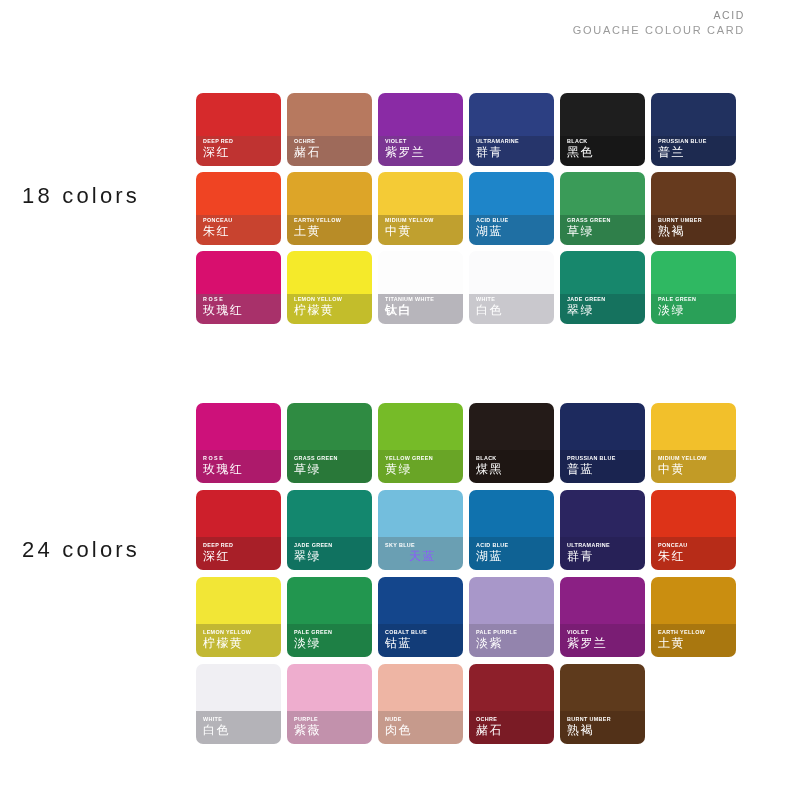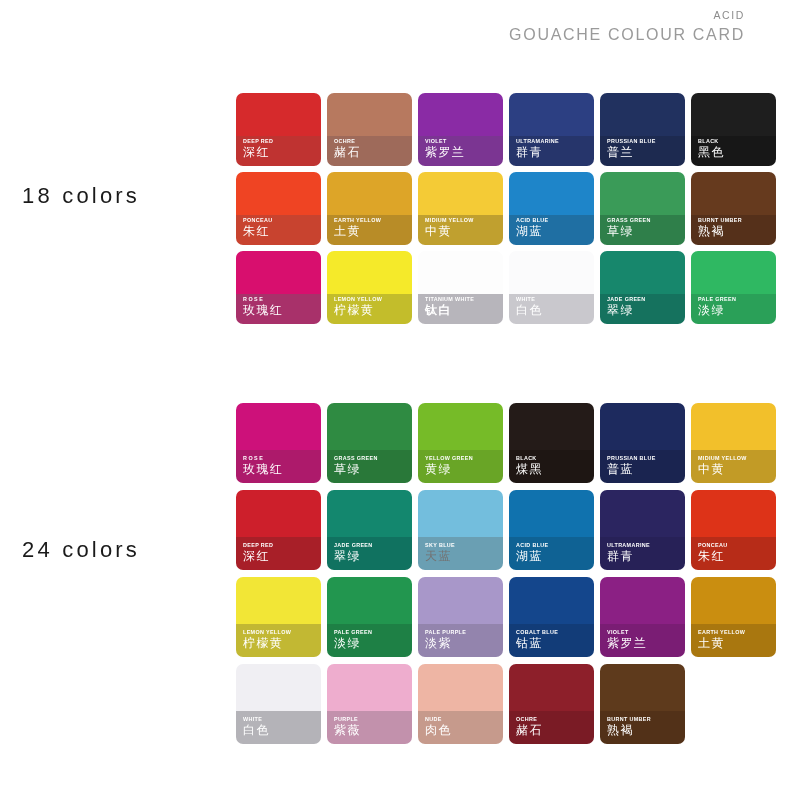--- a/index.html
+++ b/index.html
@@ -30,21 +30,21 @@
     text-align: right;
     line-height: 1.45;
   }
   .brand {
     font-size: 10.5px;
     letter-spacing: 1.6px;
     color: #8c8c8c;
     font-weight: 400;
   }
   .subtitle {
-    font-size: 16px;
+    font-size: 11px;
     letter-spacing: 1.7px;
     color: #9a9a9a;
     font-weight: 400;
   }
 
   
   .section-label {
     position: absolute;
     left: 22px;
     font-size: 22px;
@@ -71,21 +71,20 @@
   }
   #grid-24 {
     left: 196px;
     top: 403px;
     grid-template-rows: repeat(4, 87px);
   }
 
   .cell {
     position: relative;
     padding: 0;
-    margin-left: 40px;
   }
   .swatch {
     position: relative;
     width: 85px;
     height: 73px;
     border-radius: 7px;
     overflow: hidden;
     box-sizing: border-box;
   }
   #grid-24 .swatch { height: 80px; }
@@ -174,40 +173,40 @@
           <div class="top" style="background: rgb(44, 63, 130);"></div>
           <div class="bottom" style="background: rgb(38, 53, 107);"></div>
           <div class="labels">
             <span class="en" style="color: rgb(255, 255, 255);">ULTRAMARINE</span>
             <span class="cn" style="color: rgb(255, 255, 255);">群青</span>
           </div>
         </div>
       </div>
       <div class="cell">
         <div class="swatch">
+          <div class="top" style="background: rgb(30, 30, 30);"></div>
+          <div class="bottom" style="background: rgb(23, 23, 23);"></div>
+          <div class="labels">
+            <span class="en" style="color: rgb(255, 255, 255);">BLACK</span>
+            <span class="cn" style="color: rgb(255, 255, 255);">黑色</span>
+          </div>
+        </div>
+      </div>
+      <div class="cell">
+        <div class="swatch">
           <div class="top" style="background: rgb(33, 49, 95);"></div>
           <div class="bottom" style="background: rgb(29, 42, 80);"></div>
           <div class="labels">
             <span class="en" style="color: rgb(255, 255, 255);">PRUSSIAN BLUE</span>
             <span class="cn" style="color: rgb(255, 255, 255);">普兰</span>
           </div>
         </div>
       </div>
       <div class="cell">
         <div class="swatch">
-          <div class="top" style="background: rgb(30, 30, 30);"></div>
-          <div class="bottom" style="background: rgb(23, 23, 23);"></div>
-          <div class="labels">
-            <span class="en" style="color: rgb(255, 255, 255);">BLACK</span>
-            <span class="cn" style="color: rgb(255, 255, 255);">黑色</span>
-          </div>
-        </div>
-      </div>
-      <div class="cell">
-        <div class="swatch">
           <div class="top" style="background: rgb(239, 68, 35);"></div>
           <div class="bottom" style="background: rgb(200, 67, 47);"></div>
           <div class="labels">
             <span class="en" style="color: rgb(255, 255, 255);">PONCEAU</span>
             <span class="cn" style="color: rgb(255, 255, 255);">朱红</span>
           </div>
         </div>
       </div>
       <div class="cell">
         <div class="swatch">
@@ -402,21 +401,21 @@
             <span class="cn" style="color: rgb(255, 255, 255);">翠绿</span>
           </div>
         </div>
       </div>
       <div class="cell">
         <div class="swatch">
           <div class="top" style="background: rgb(115, 190, 221);"></div>
           <div class="bottom" style="background: rgb(106, 159, 179);"></div>
           <div class="labels">
             <span class="en" style="color: rgb(255, 255, 255);">SKY BLUE</span>
-            <span class="cn" style="color: #737373;">天蓝</span>
+            <span class="cn" style="color: #8b5cf6; text-align: center;">天蓝</span>
           </div>
         </div>
       </div>
       <div class="cell">
         <div class="swatch">
           <div class="top" style="background: rgb(16, 114, 174);"></div>
           <div class="bottom" style="background: rgb(15, 98, 148);"></div>
           <div class="labels">
             <span class="en" style="color: rgb(255, 255, 255);">ACID BLUE</span>
             <span class="cn" style="color: rgb(255, 255, 255);">湖蓝</span>
@@ -458,40 +457,40 @@
           <div class="top" style="background: rgb(34, 150, 79);"></div>
           <div class="bottom" style="background: rgb(30, 128, 69);"></div>
           <div class="labels">
             <span class="en" style="color: rgb(255, 255, 255);">PALE GREEN</span>
             <span class="cn" style="color: rgb(255, 255, 255);">淡绿</span>
           </div>
         </div>
       </div>
       <div class="cell">
         <div class="swatch">
+          <div class="top" style="background: rgb(20, 70, 140);"></div>
+          <div class="bottom" style="background: rgb(18, 60, 120);"></div>
+          <div class="labels">
+            <span class="en" style="color: rgb(255, 255, 255);">COBALT BLUE</span>
+            <span class="cn" style="color: rgb(255, 255, 255);">钴蓝</span>
+          </div>
+        </div>
+      </div>
+      <div class="cell">
+        <div class="swatch">
           <div class="top" style="background: rgb(168, 151, 201);"></div>
           <div class="bottom" style="background: rgb(147, 132, 173);"></div>
           <div class="labels">
             <span class="en" style="color: rgb(255, 255, 255);">PALE PURPLE</span>
             <span class="cn" style="color: rgb(255, 255, 255);">淡紫</span>
           </div>
         </div>
       </div>
       <div class="cell">
         <div class="swatch">
-          <div class="top" style="background: rgb(20, 70, 140);"></div>
-          <div class="bottom" style="background: rgb(18, 60, 120);"></div>
-          <div class="labels">
-            <span class="en" style="color: rgb(255, 255, 255);">COBALT BLUE</span>
-            <span class="cn" style="color: rgb(255, 255, 255);">钴蓝</span>
-          </div>
-        </div>
-      </div>
-      <div class="cell">
-        <div class="swatch">
           <div class="top" style="background: rgb(139, 32, 132);"></div>
           <div class="bottom" style="background: rgb(122, 29, 116);"></div>
           <div class="labels">
             <span class="en" style="color: rgb(255, 255, 255);">VIOLET</span>
             <span class="cn" style="color: rgb(255, 255, 255);">紫罗兰</span>
           </div>
         </div>
       </div>
       <div class="cell">
         <div class="swatch">

